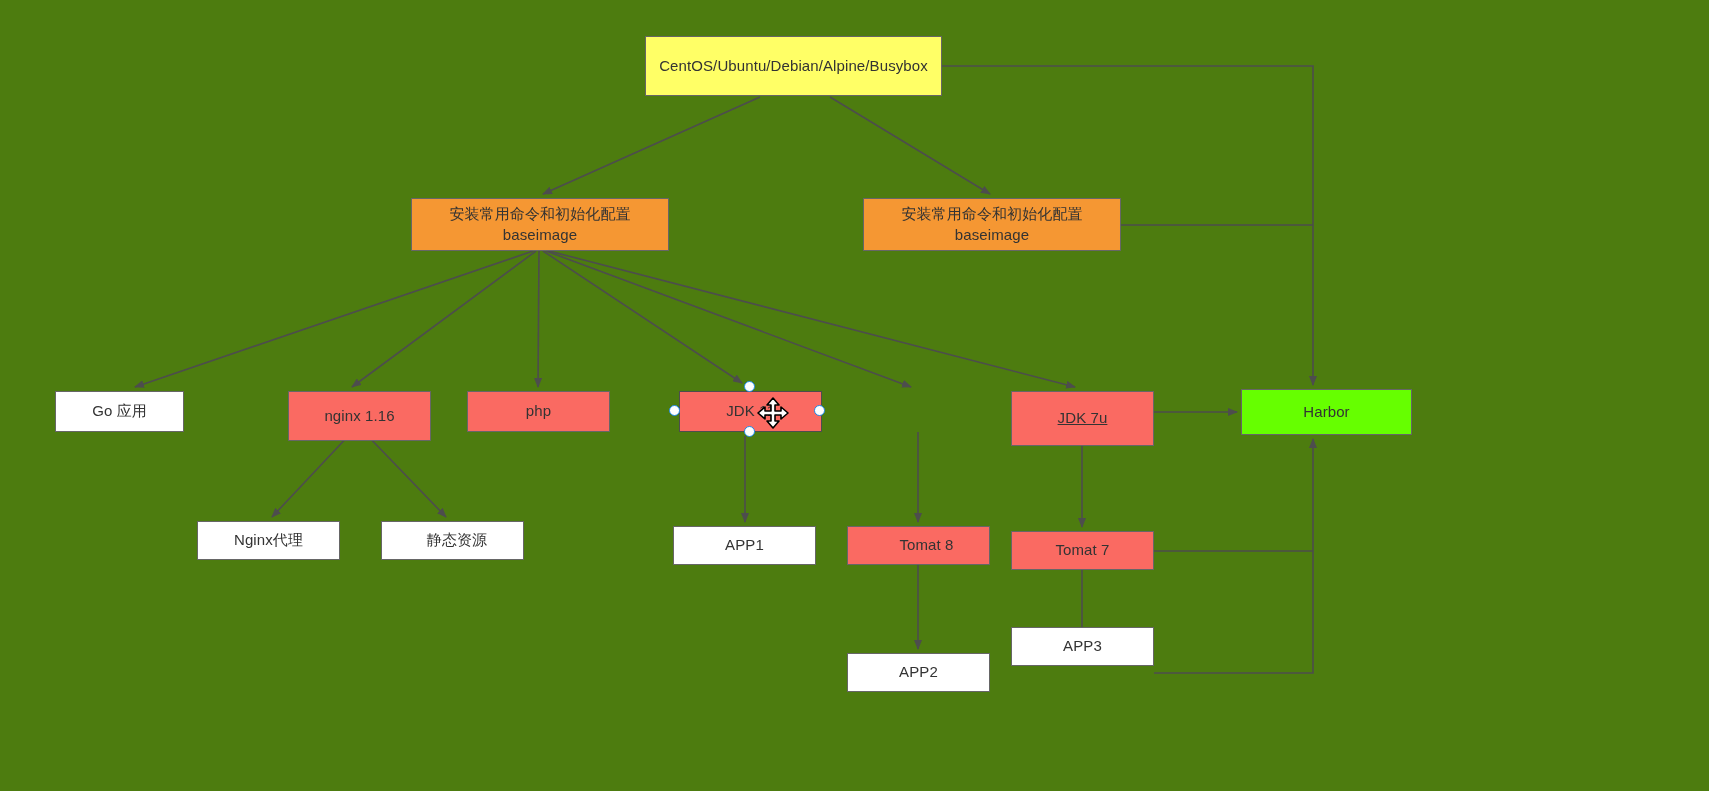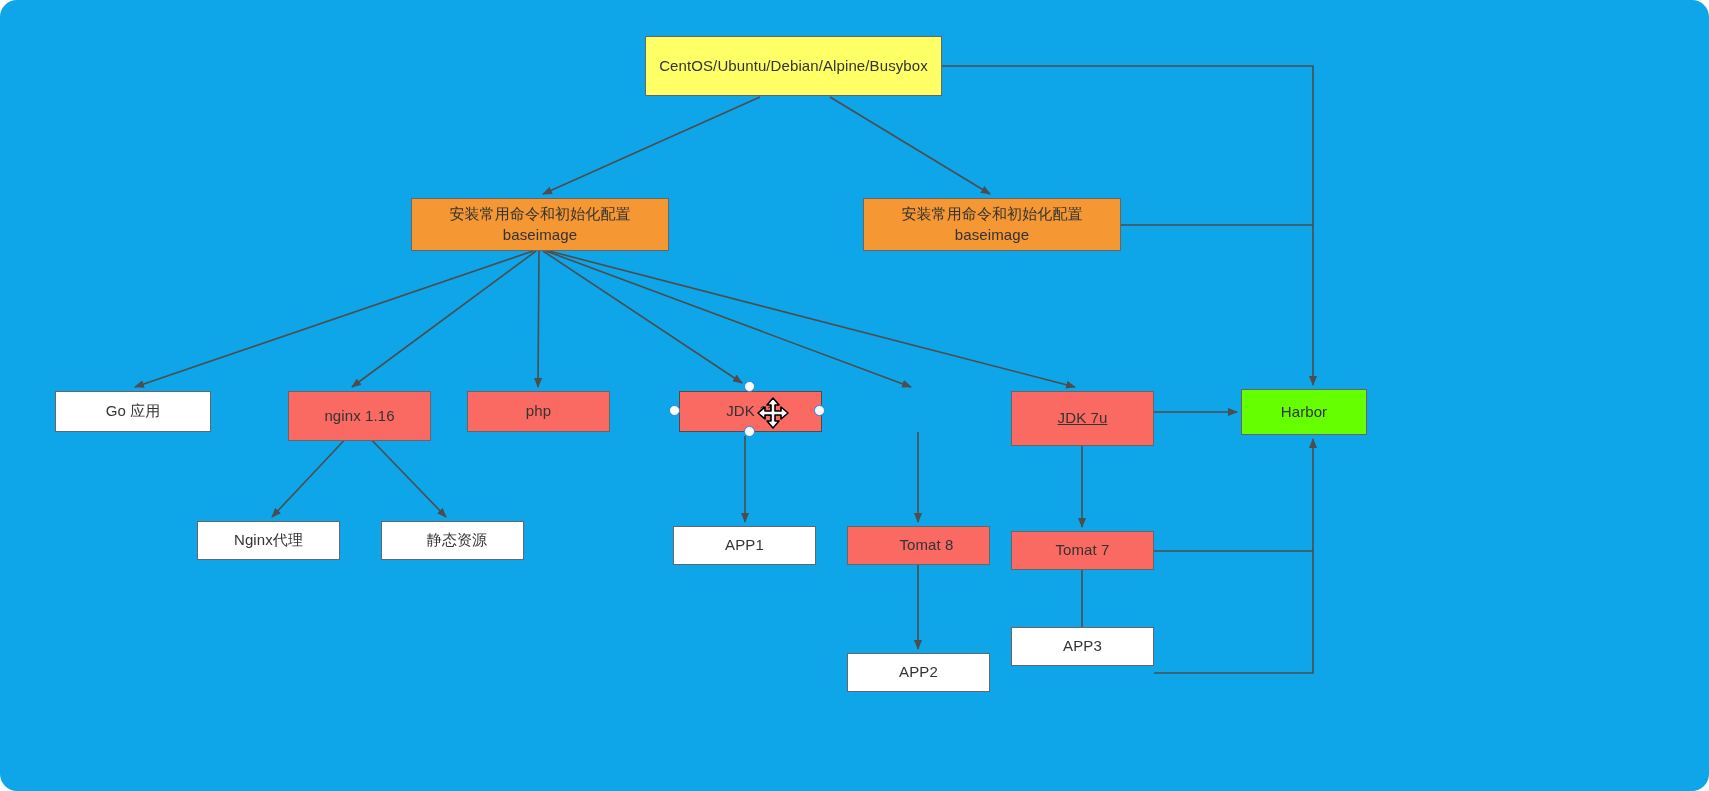--- a/index.html
+++ b/index.html
@@ -7,23 +7,22 @@
     padding: 0;
     background: #ffffff;
   }
   body {
     font-family: "Liberation Sans", "DejaVu Sans", sans-serif;
   }
   #canvas {
     position: relative;
     width: 1709px;
     height: 791px;
-    background: #0ea5e9;
+    background: #4d7c0f;
     overflow: hidden;
-    border-radius: 17px;
   }
   #edge-layer {
     position: absolute;
     left: 0;
     top: 0;
     width: 1709px;
     height: 791px;
     pointer-events: none;
   }
   .node {
@@ -121,42 +120,42 @@
   <div class="node" style="left:411px; top:198px; width:258px; height:53px; background:#f59733;">
     <span>安装常用命令和初始化配置</span>
     <span class="line2">baseimage</span>
   </div>
 
   <div class="node" style="left:863px; top:198px; width:258px; height:53px; background:#f59733;">
     <span>安装常用命令和初始化配置</span>
     <span class="line2">baseimage</span>
   </div>
 
-  <div class="node" style="left:55px; top:391px; width:156px; height:41px; background:#ffffff;">
+  <div class="node" style="left:55px; top:391px; width:129px; height:41px; background:#ffffff;">
     <span>Go 应用</span>
   </div>
 
   <div class="node" style="left:288px; top:391px; width:143px; height:50px; background:#fa6a62;">
     <span>nginx 1.16</span>
   </div>
 
   <div class="node" style="left:467px; top:391px; width:143px; height:41px; background:#fa6a62;">
     <span>php</span>
   </div>
 
   <div class="node sel" style="left:679px; top:391px; width:143px; height:41px; background:#fa6a62;">
     <span>JDK 11</span>
   </div>
 
 
   <div class="node" style="left:1011px; top:391px; width:143px; height:55px; background:#fa6a62;text-decoration:underline;">
     <span>JDK 7u</span>
   </div>
 
-  <div class="node" style="left:1241px; top:389px; width:126px; height:46px; background:#66ff00;">
+  <div class="node" style="left:1241px; top:389px; width:171px; height:46px; background:#66ff00;">
     <span>Harbor</span>
   </div>
 
   <div class="node" style="left:197px; top:521px; width:143px; height:39px; background:#ffffff;">
     <span>Nginx代理</span>
   </div>
 
   <div class="node" style="left:381px; top:521px; width:143px; height:39px; background:#ffffff;padding-left:9px;">
     <span>静态资源</span>
   </div>

